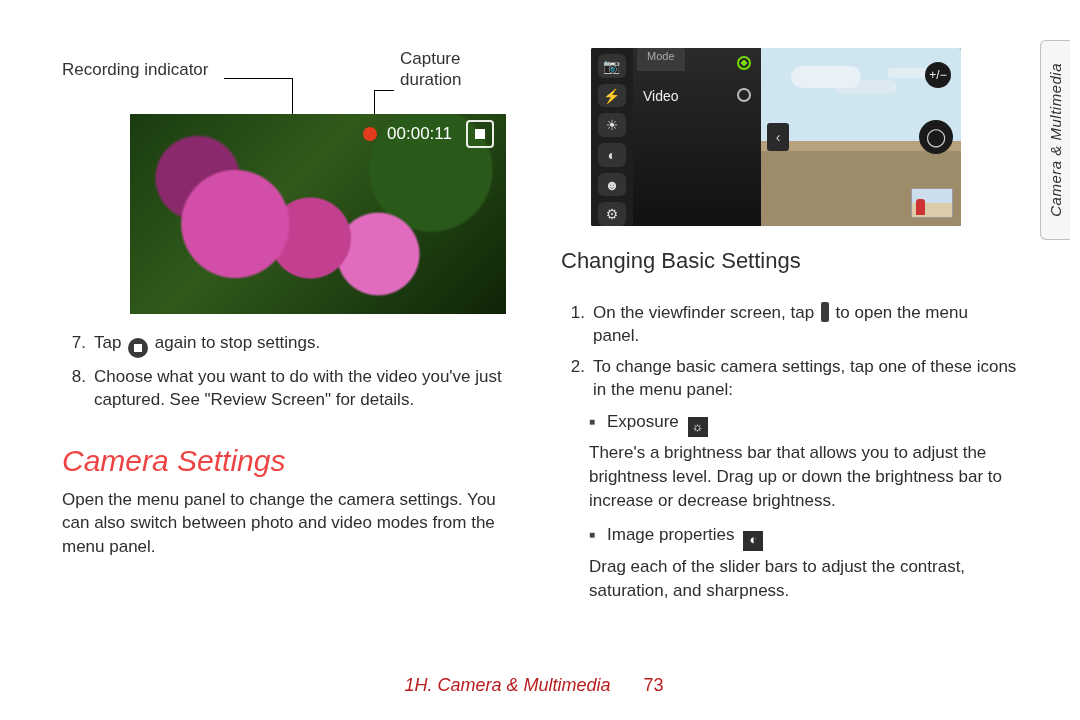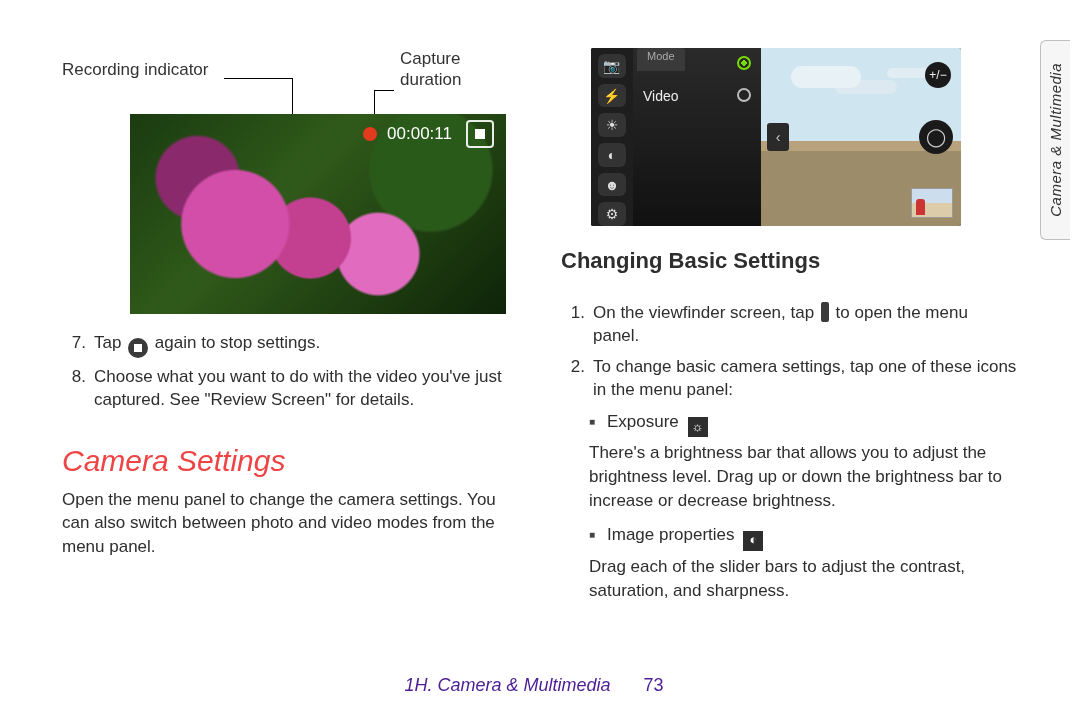--- a/index.html
+++ b/index.html
@@ -49,29 +49,29 @@
   .mode-row:first-of-type{margin-top:18px}
   .radio{width:14px;height:14px;border-radius:50%;border:2px solid #bbb;margin-left:auto}
   .radio.sel{background:radial-gradient(circle,#7d0 0 40%,transparent 41%);border-color:#7d0}
   .shot2-scene{position:absolute;left:170px;right:0;top:0;bottom:0;background:linear-gradient(#cfe5ef 0 52%,#b7a27d 52% 58%,#9c8c6a 58% 100%)}
   .shot2-scene .cloud{position:absolute;top:18px;left:30px;width:70px;height:22px;border-radius:20px;background:#e8f1f6;box-shadow:40px 10px 0 -4px #dce9f0,90px -4px 0 -6px #e2edf3}
   .aperture{position:absolute;right:8px;top:50%;width:34px;height:34px;border-radius:50%;background:#1a1a1a;transform:translateY(-50%);display:flex;align-items:center;justify-content:center;color:#ccc;font-size:18px}
   .pm{position:absolute;right:10px;top:14px;width:26px;height:26px;border-radius:50%;background:#1a1a1a;color:#eee;font-size:12px;display:flex;align-items:center;justify-content:center}
   .thumb{position:absolute;right:8px;bottom:8px;width:42px;height:30px;background:linear-gradient(#cde 0 50%,#dca 50%);border:1px solid #999}
   .thumb::after{content:"";position:absolute;left:4px;bottom:2px;width:9px;height:16px;background:#c33;border-radius:3px 3px 0 0}
   .chev{position:absolute;left:176px;top:50%;width:22px;height:28px;background:#2a2a2a;color:#ccc;font-size:14px;display:flex;align-items:center;justify-content:center;border-radius:3px;transform:translateY(-50%)}
-  .h2{font-size:22px;font-weight:700;margin:22px 0 10px}
+  .h2{font-size:22px;font-weight:400;margin:22px 0 10px}
   .tab-icon{display:inline-block;width:8px;height:20px;background:#3a3a3a;border-radius:2px;vertical-align:-4px;margin:0 2px}
   .sub-list{font-size:17px;line-height:1.42;padding-left:28px}
   .sub-list .srow{display:flex;gap:8px;margin-bottom:4px}
   .sub-list .blt{width:10px;flex:none;font-size:10px;line-height:24px;color:#444}
   .exp-icon{display:inline-flex;width:20px;height:20px;background:#2e2e2e;vertical-align:-4px;margin-left:4px;align-items:center;justify-content:center;color:#fff;font-size:13px}
   .sub-p{margin:2px 0 10px 0}
   
-  .footer{position:absolute;bottom:24px;left:0;right:12px;text-align:center;font-style:italic;font-size:18px;color:#4c1d95}
+  .footer{position:absolute;bottom:24px;left:0;right:12px;text-align:center;font-style:italic;font-size:18px;color:#b91c1c}
   .footer .pn{font-style:normal;margin-left:28px}
   
   .sidetab{position:absolute;right:10px;top:40px;width:30px;height:200px;border:1px solid #bfbfbf;border-right:none;border-radius:6px 0 0 6px;background:#f6f6f6;display:flex;align-items:center;justify-content:center}
   .sidetab span{writing-mode:vertical-rl;transform:rotate(180deg);font-style:italic;font-size:15px;color:#333;letter-spacing:.5px}
 </style>
 </head>
 <body>
 
 <div class="page">
 

